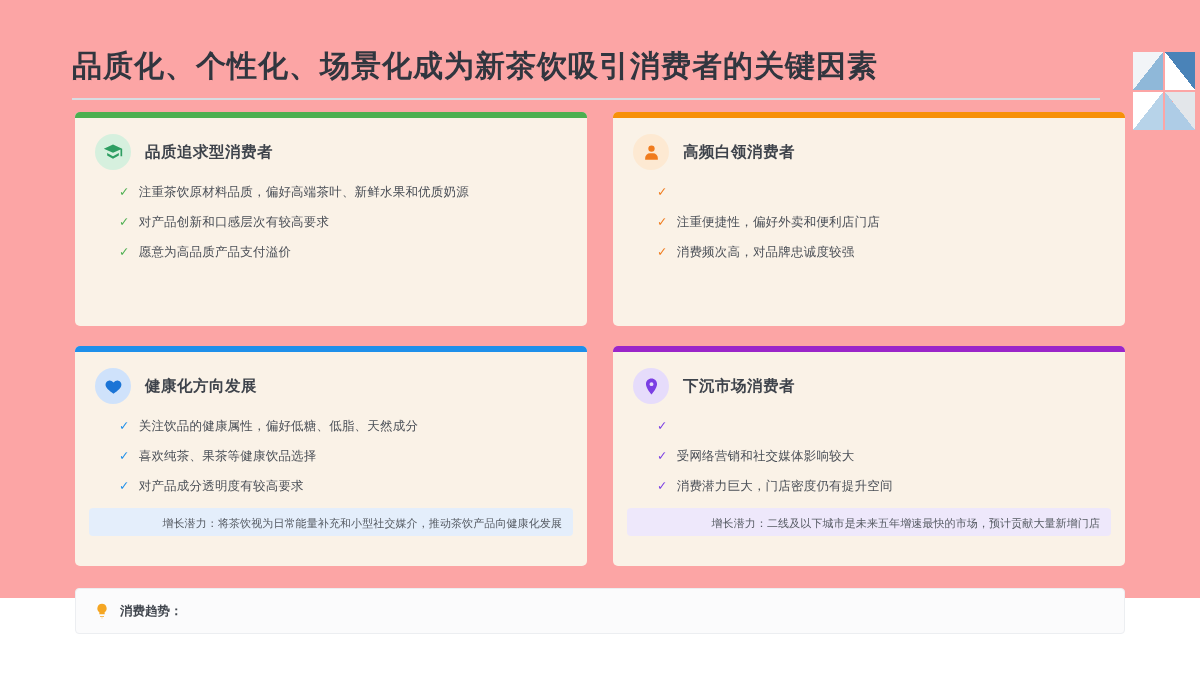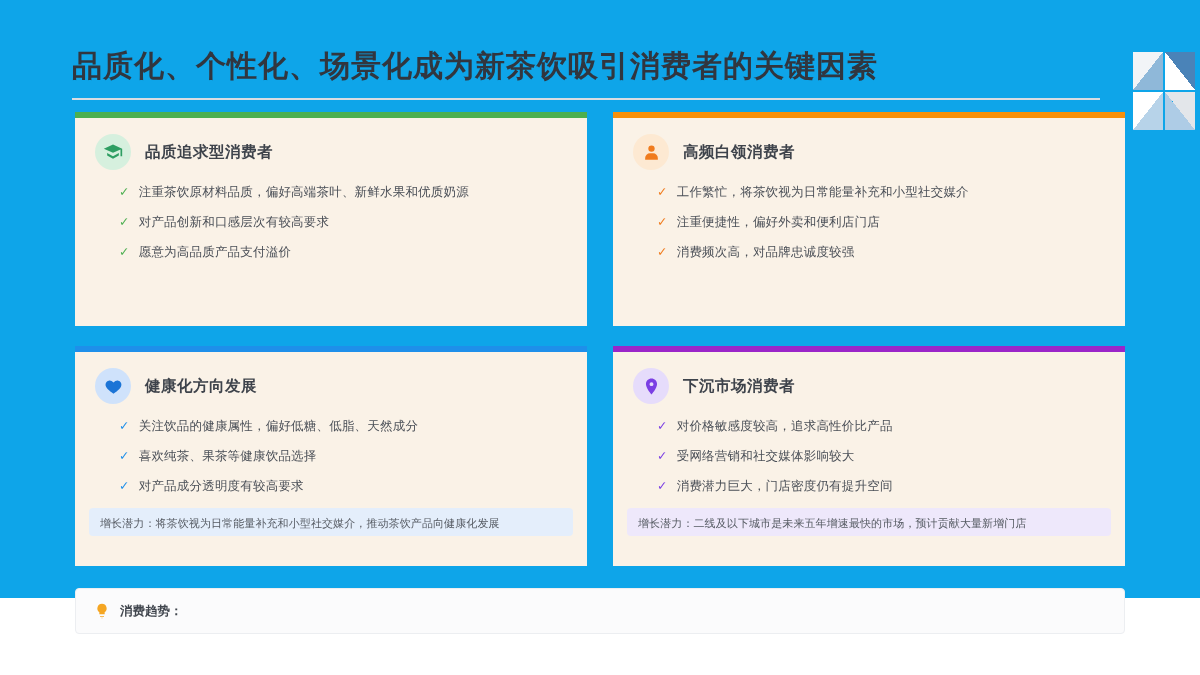--- a/index.html
+++ b/index.html
@@ -9,21 +9,22 @@
     height: 675px;
     background: #ffffff;
     font-family: "Liberation Sans", "DejaVu Sans", sans-serif;
     overflow: hidden;
   }
 
   .slide {
     position: relative;
     width: 1200px;
     height: 598px;
-    background: #0ea5e9;
+    background: #fca5a5;
+    text-align: right;
   }
 
   
   .logo {
     position: absolute;
     top: 52px;
     left: 1133px;
     width: 62px;
     height: 78px;
     display: grid;
@@ -72,21 +73,21 @@
     display: grid;
     grid-template-columns: 512px 512px;
     grid-template-rows: 214px 220px;
     column-gap: 26px;
     row-gap: 20px;
   }
 
   .card {
     position: relative;
     background: #faf2e7;
-    border-radius: 0;
+    border-radius: 5px;
     padding: 16px 20px 16px 20px;
     display: flex;
     flex-direction: column;
     overflow: hidden;
   }
   .card-accent {
     position: absolute;
     left: 0; top: 0; right: 0;
     height: 6px;
   }
@@ -239,21 +240,20 @@
           <svg width="19" height="19" viewBox="0 0 24 24" fill="#f07b1d">
             <circle cx="12" cy="7" r="4"></circle>
             <path d="M4 21v-2a6 6 0 0 1 6-6h4a6 6 0 0 1 6 6v2H4z"></path>
           </svg>
         </div>
         <div class="card-title">高频白领消费者</div>
       </div>
       <ul class="bullets">
         <li class="bullet">
           <span class="check" style="color:#F07B1D">✓</span>
-          <span>工作繁忙，将茶饮视为日常能量补充和小型社交媒介</span>
         </li>
         <li class="bullet">
           <span class="check" style="color:#F07B1D">✓</span>
           <span>注重便捷性，偏好外卖和便利店门店</span>
         </li>
         <li class="bullet">
           <span class="check" style="color:#F07B1D">✓</span>
           <span>消费频次高，对品牌忠诚度较强</span>
         </li>
       </ul>
@@ -292,21 +292,20 @@
         <div class="card-icon" style="background:#e6dcfb">
           <svg width="19" height="19" viewBox="0 0 24 24" fill="#7B3FE4">
             <path d="M12 2C8.1 2 5 5.1 5 9c0 5.2 7 13 7 13s7-7.8 7-13c0-3.9-3.1-7-7-7zm0 9.5A2.5 2.5 0 1 1 12 6.5a2.5 2.5 0 0 1 0 5z"></path>
           </svg>
         </div>
         <div class="card-title">下沉市场消费者</div>
       </div>
       <ul class="bullets">
         <li class="bullet">
           <span class="check" style="color:#7B3FE4">✓</span>
-          <span>对价格敏感度较高，追求高性价比产品</span>
         </li>
         <li class="bullet">
           <span class="check" style="color:#7B3FE4">✓</span>
           <span>受网络营销和社交媒体影响较大</span>
         </li>
         <li class="bullet">
           <span class="check" style="color:#7B3FE4">✓</span>
           <span>消费潜力巨大，门店密度仍有提升空间</span>
         </li>
       </ul>

